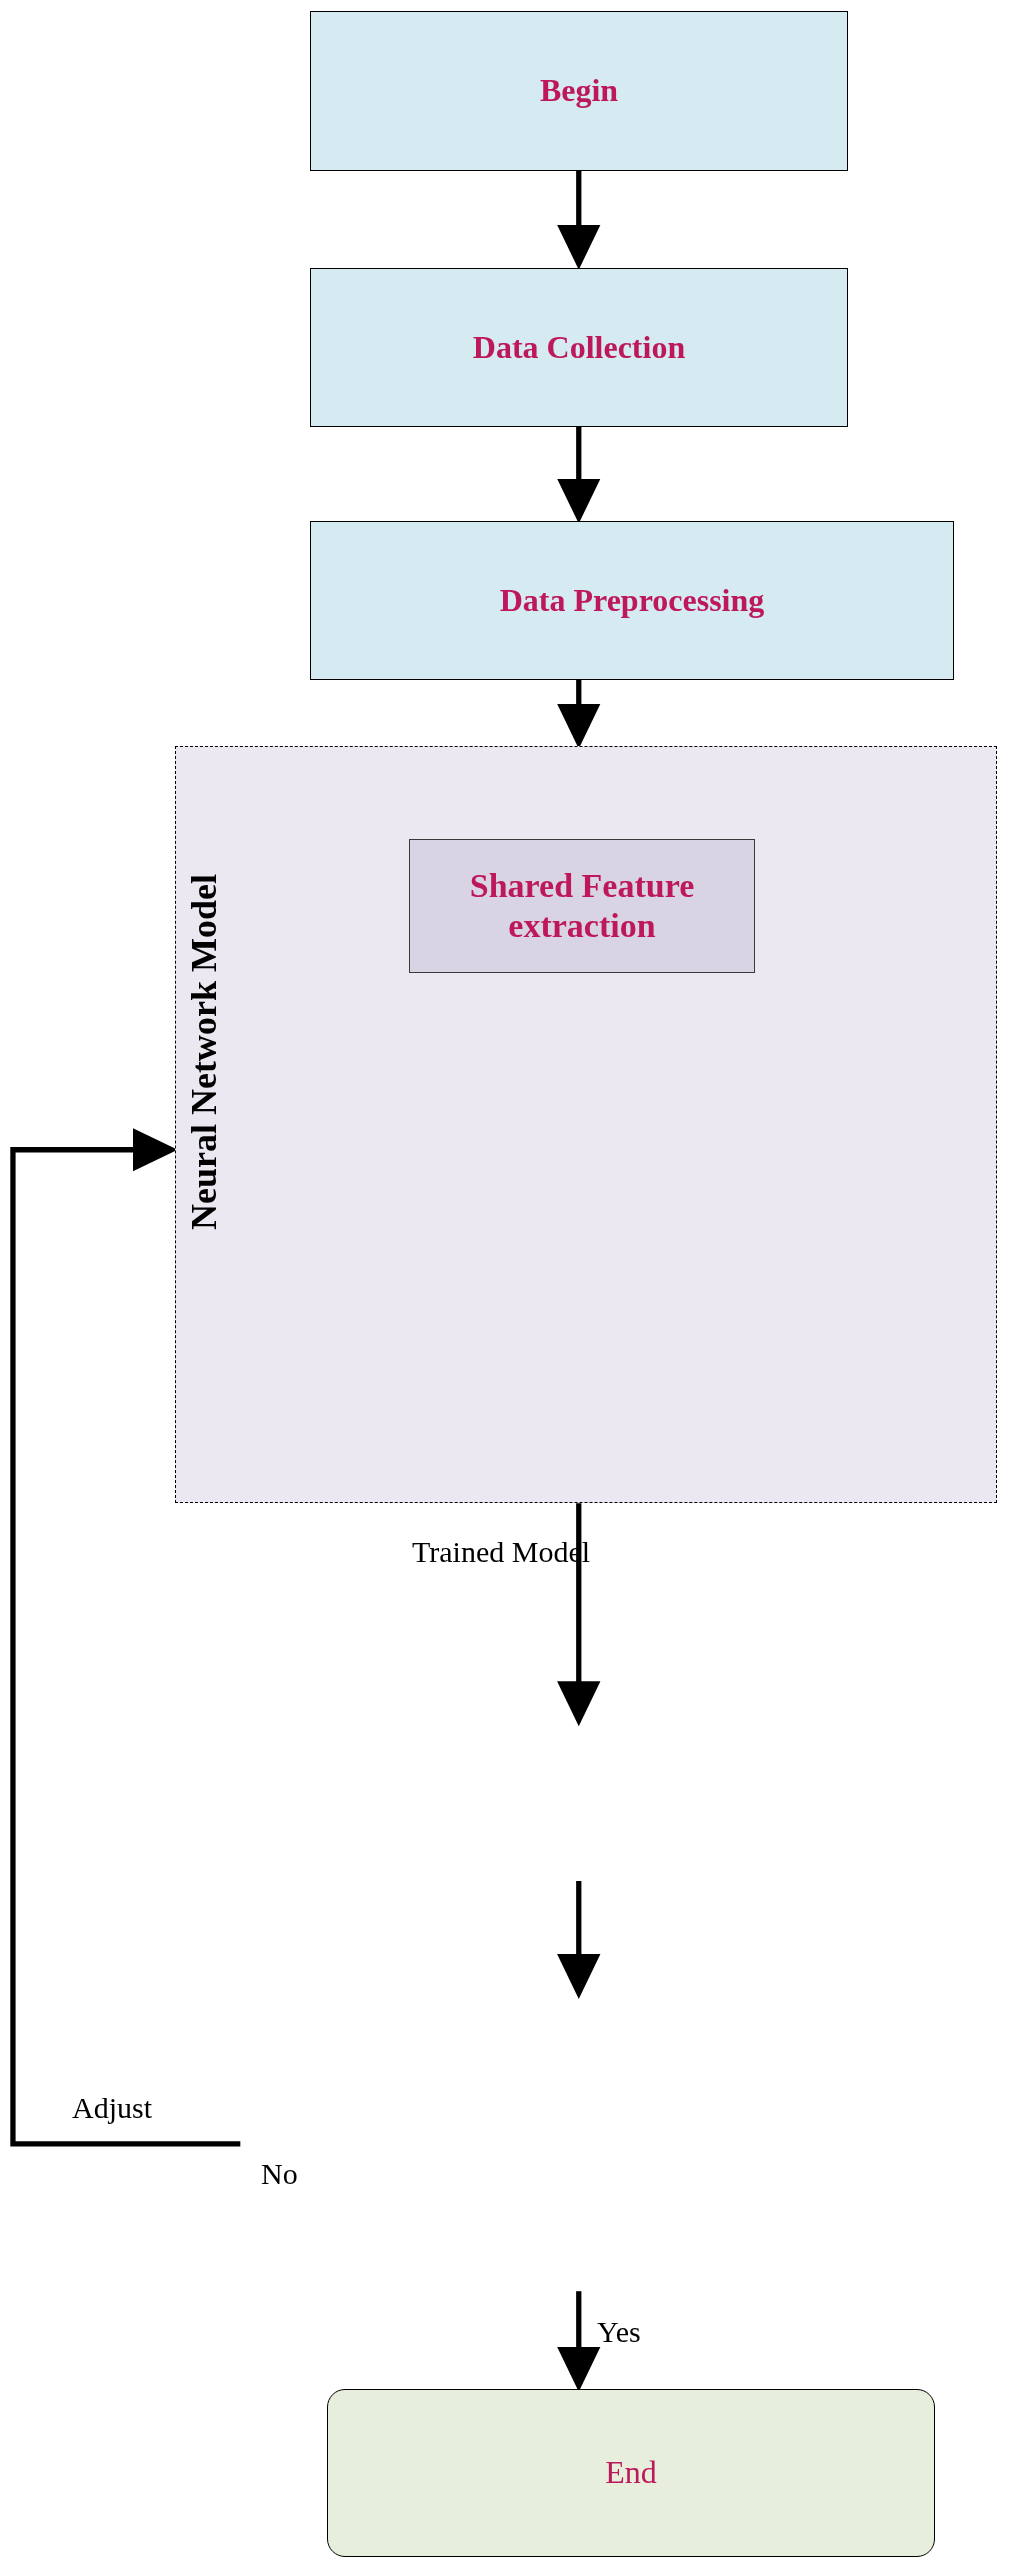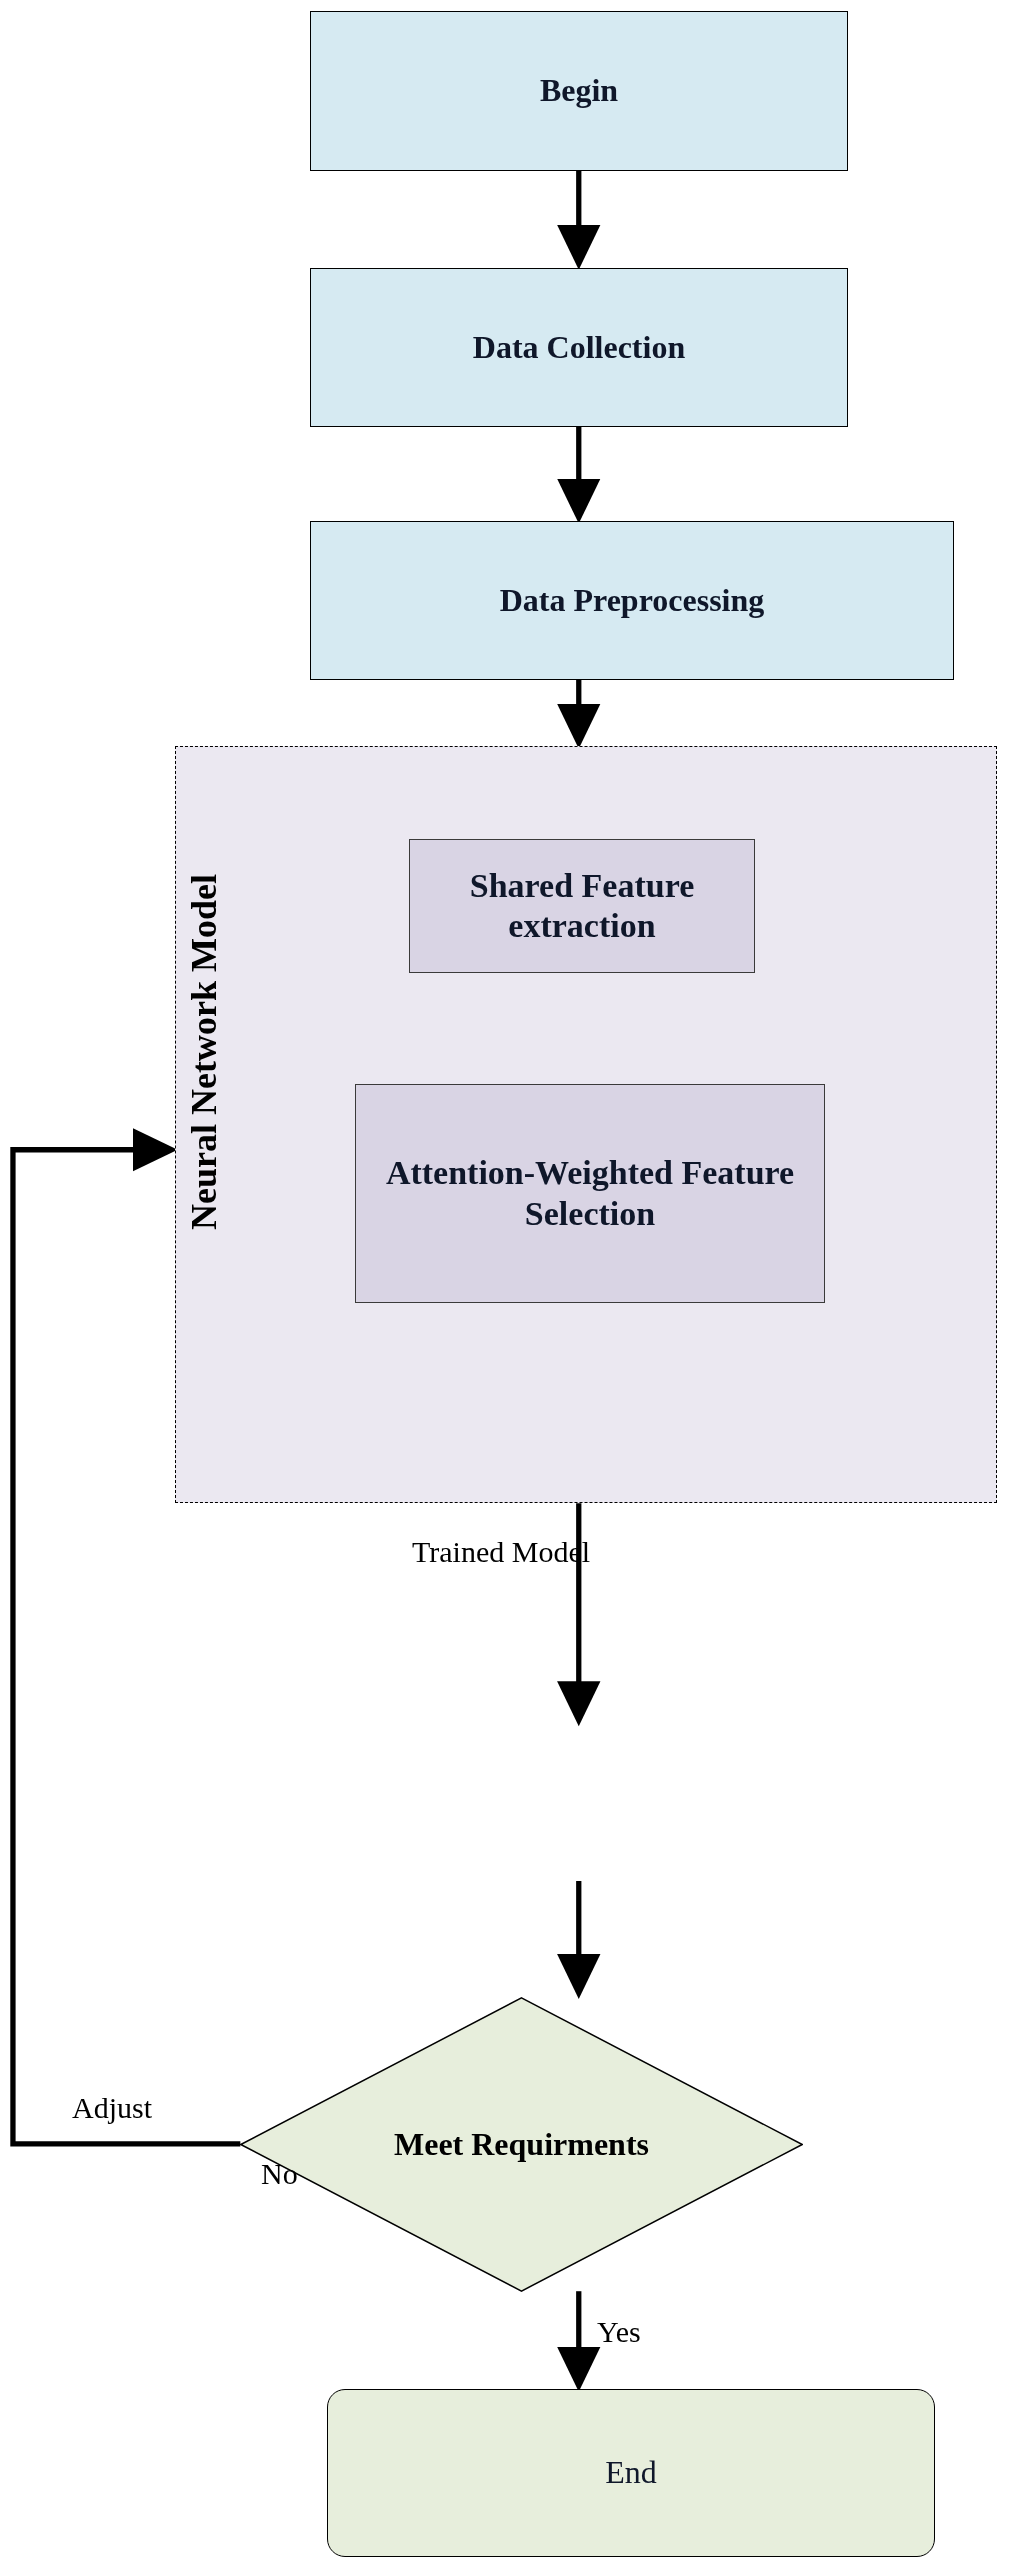--- a/index.html
+++ b/index.html
@@ -16,21 +16,21 @@
     overflow: hidden;
     font-family: "Liberation Serif", "DejaVu Serif", serif;
   }
   .node {
     position: absolute;
     box-sizing: border-box;
     display: flex;
     align-items: center;
     justify-content: center;
     text-align: center;
-    color: #0f172a;
+    color: #be185d;
     line-height: 1.18;
   }
   .rect {
     border: 1.5px solid #000000;
   }
   
   .blue {
     background: #d6eaf2;
     font-weight: bold;
     font-size: 32px;
@@ -178,32 +178,23 @@
   </div>
 
   <div id="nn-container">
     <div id="nn-title">Neural Network Model</div>
   </div>
 
   <div class="node rect purple" id="node-shared">
     <span>Shared Feature extraction</span>
   </div>
 
-  <div class="node rect purple" id="node-attention">
-    <span>Attention-Weighted Feature Selection</span>
-  </div>
-
-
-
-  <div id="node-decision">
-    <svg width="563" height="295" viewBox="0 0 745 390">
-      <polygon points="372.5,1 744,195 372.5,389 1,195" fill="#e7eedc" stroke="#000000" stroke-width="2"></polygon>
-    </svg>
-    <div id="decision-label">Meet Requirments</div>
-  </div>
+
+
+
 
   <div class="node rect" id="node-end">
     <span>End</span>
   </div>
 
   <div class="edge-label" id="label-trained">Trained Model</div>
   <div class="edge-label" id="label-adjust">Adjust</div>
   <div class="edge-label" id="label-no">No</div>
   <div class="edge-label" id="label-yes">Yes</div>
 

